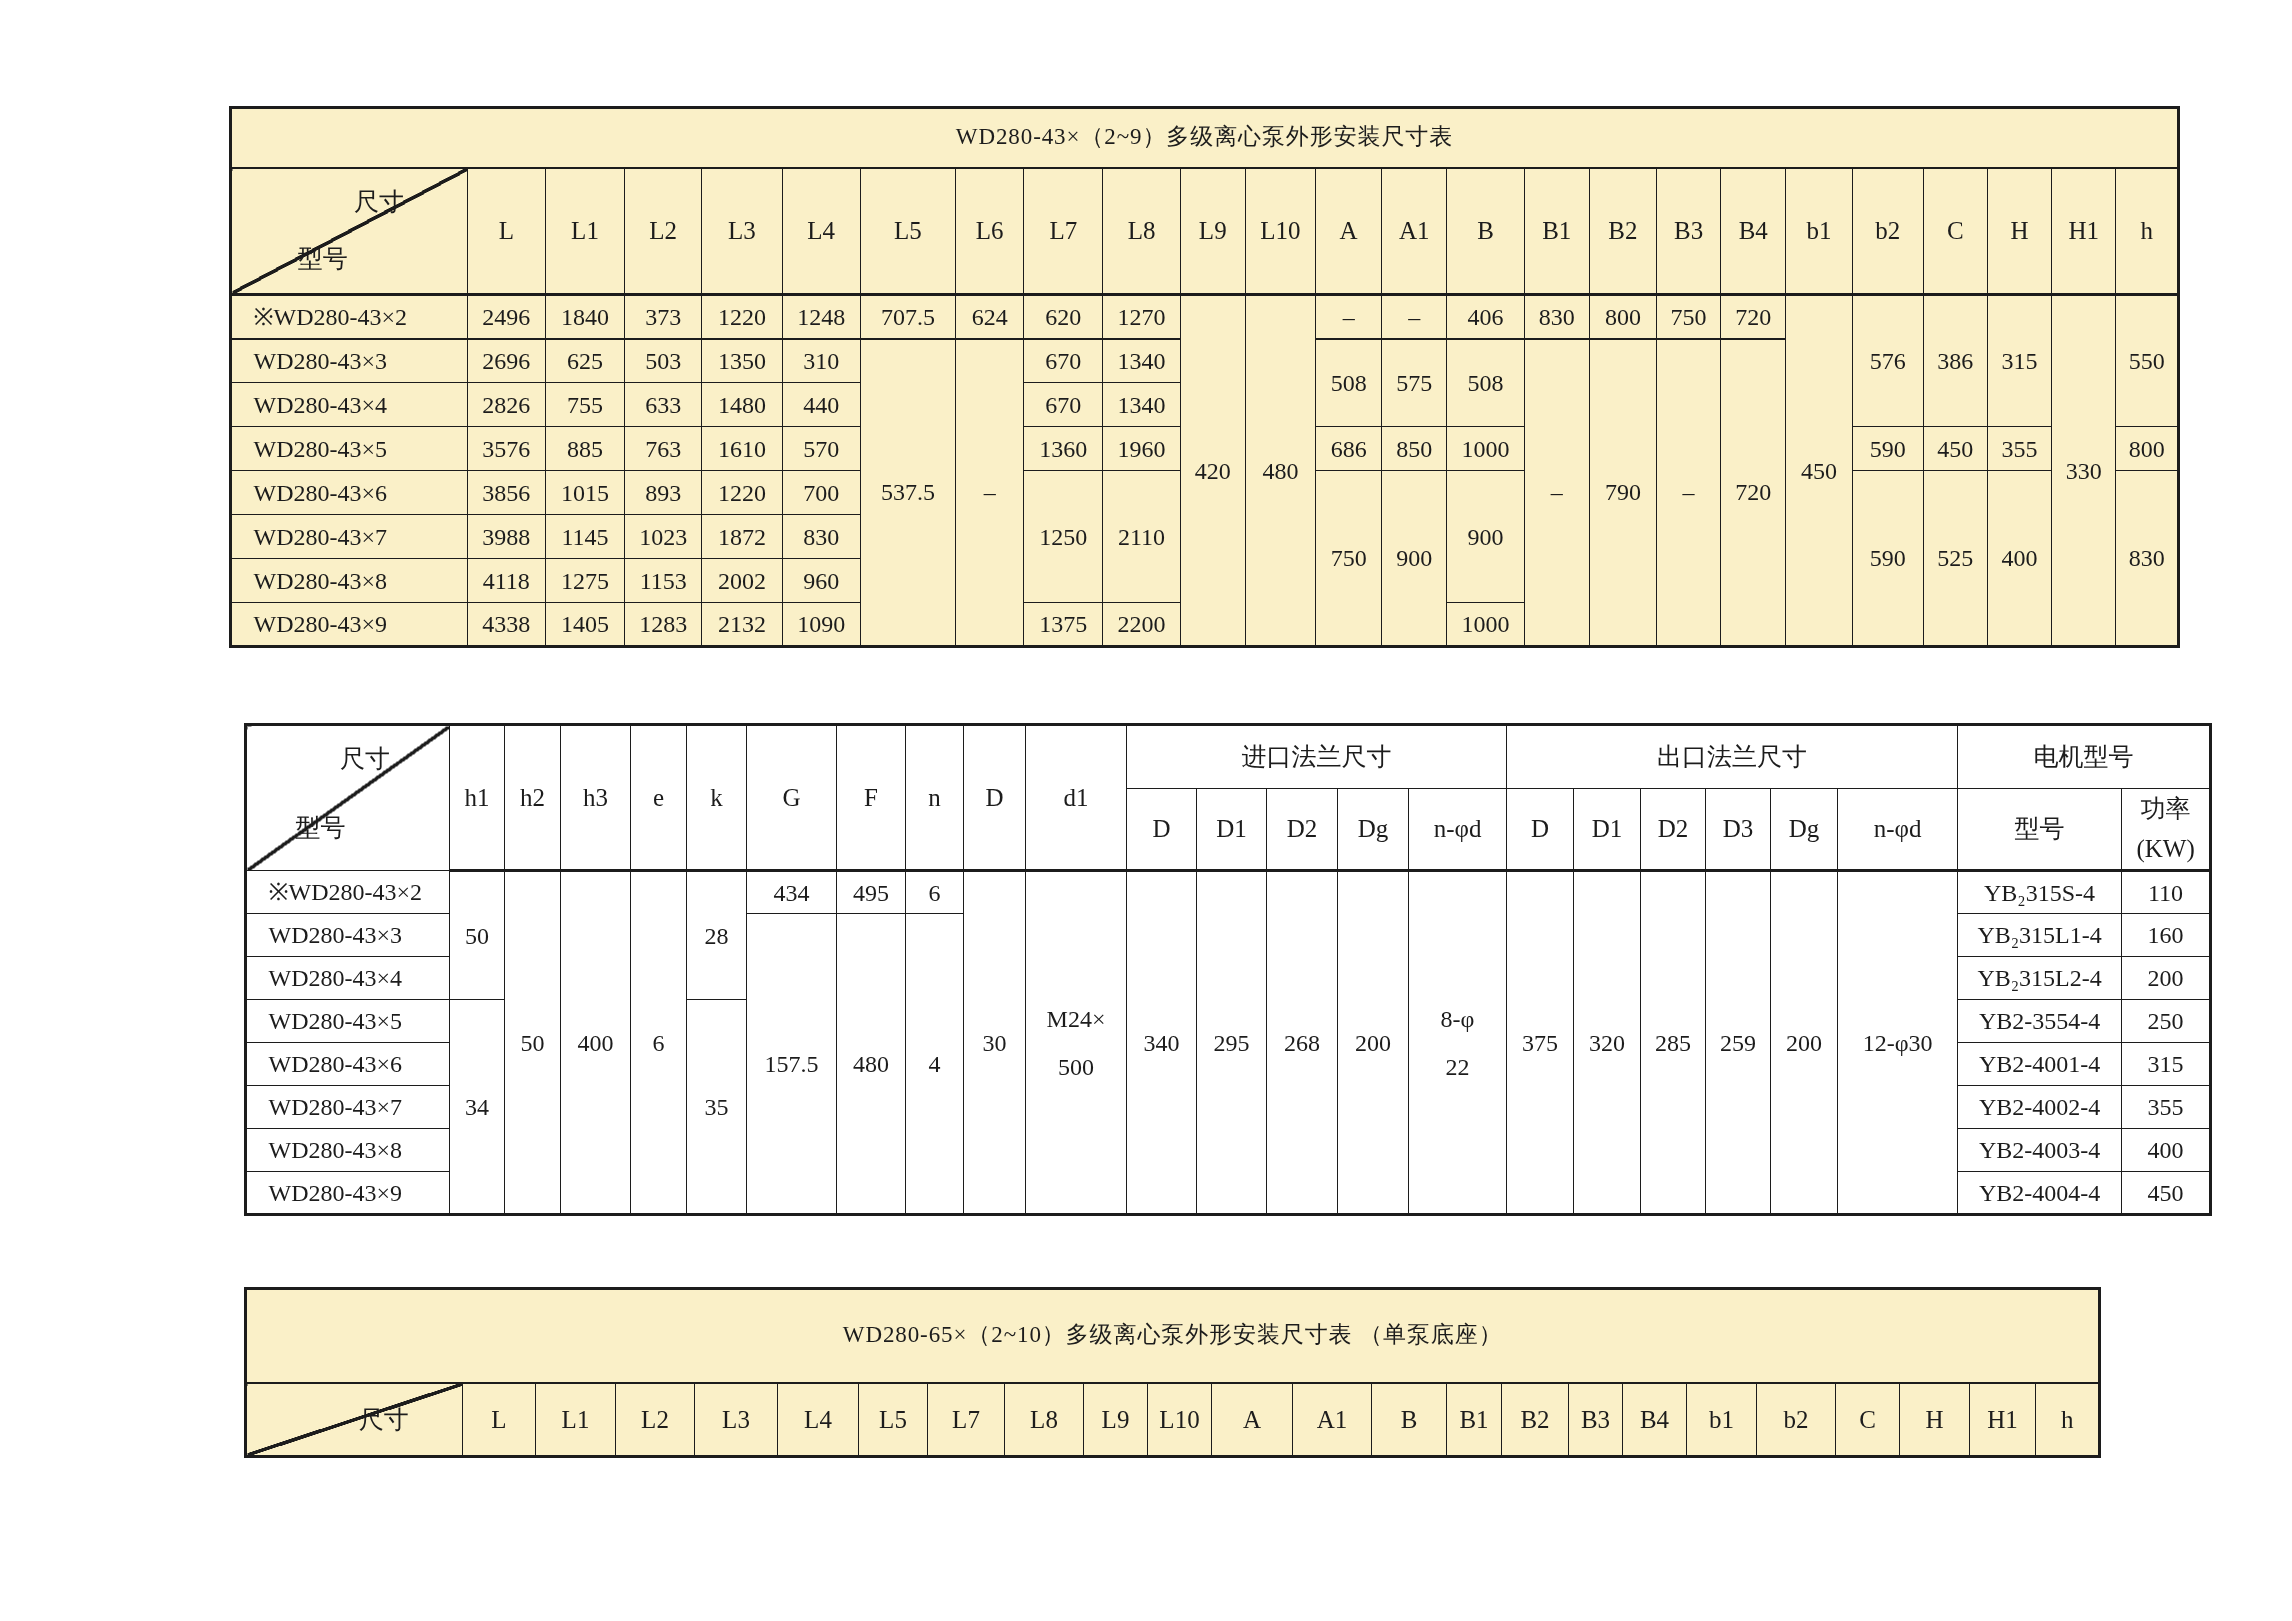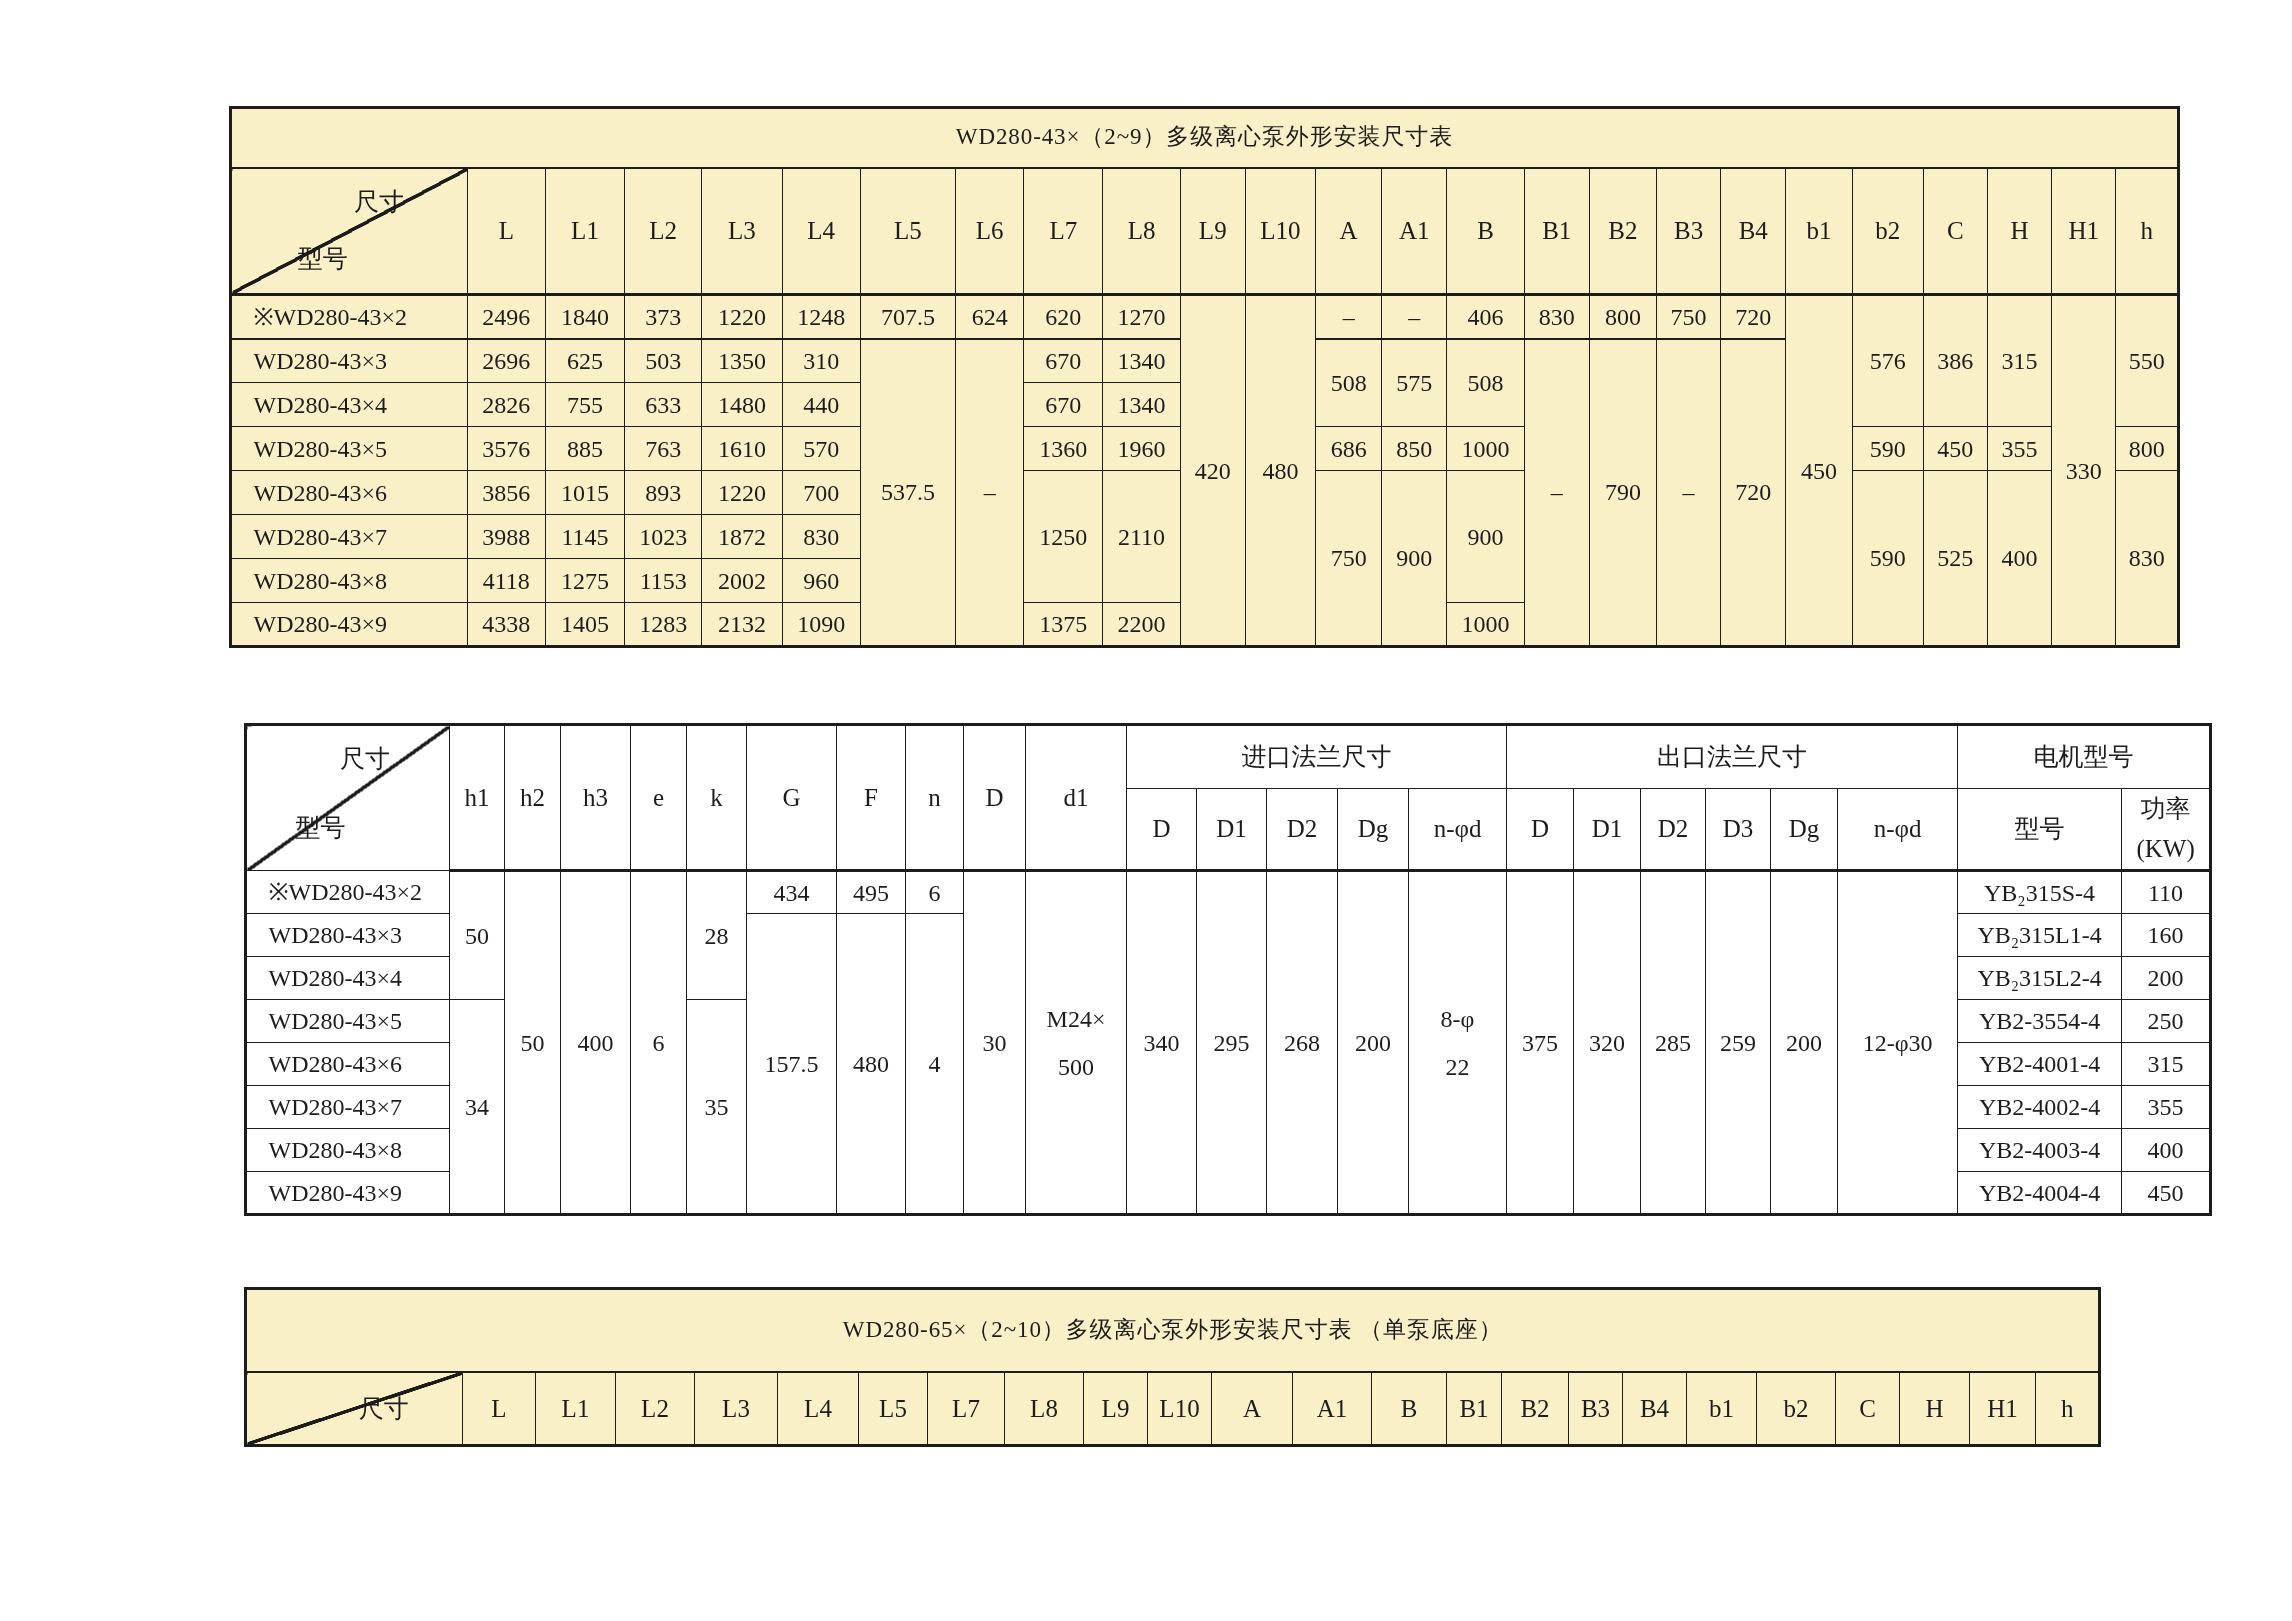--- a/index.html
+++ b/index.html
@@ -382,21 +382,21 @@
       <col style="width:54px">
       <col style="width:64px">
     <col style="width:70px">
       <col style="width:79px">
       <col style="width:64px">
       <col style="width:70px">
       <col style="width:66px">
       <col style="width:64px">
   </colgroup>
   <tbody>
-      <tr style="height:83px">
+      <tr style="height:94px">
     <td class="ttl" colspan="24">WD280-65×（2~10）多级离心泵外形安装尺寸表  （单泵底座）</td>
   </tr>
   <tr style="height:74px">
     <td class="diag">
       <span class="dlabel dtop">尺寸</span>
     </td>
     <td class="hdr">L</td>
     <td class="hdr">L1</td>
     <td class="hdr">L2</td>
     <td class="hdr">L3</td>

